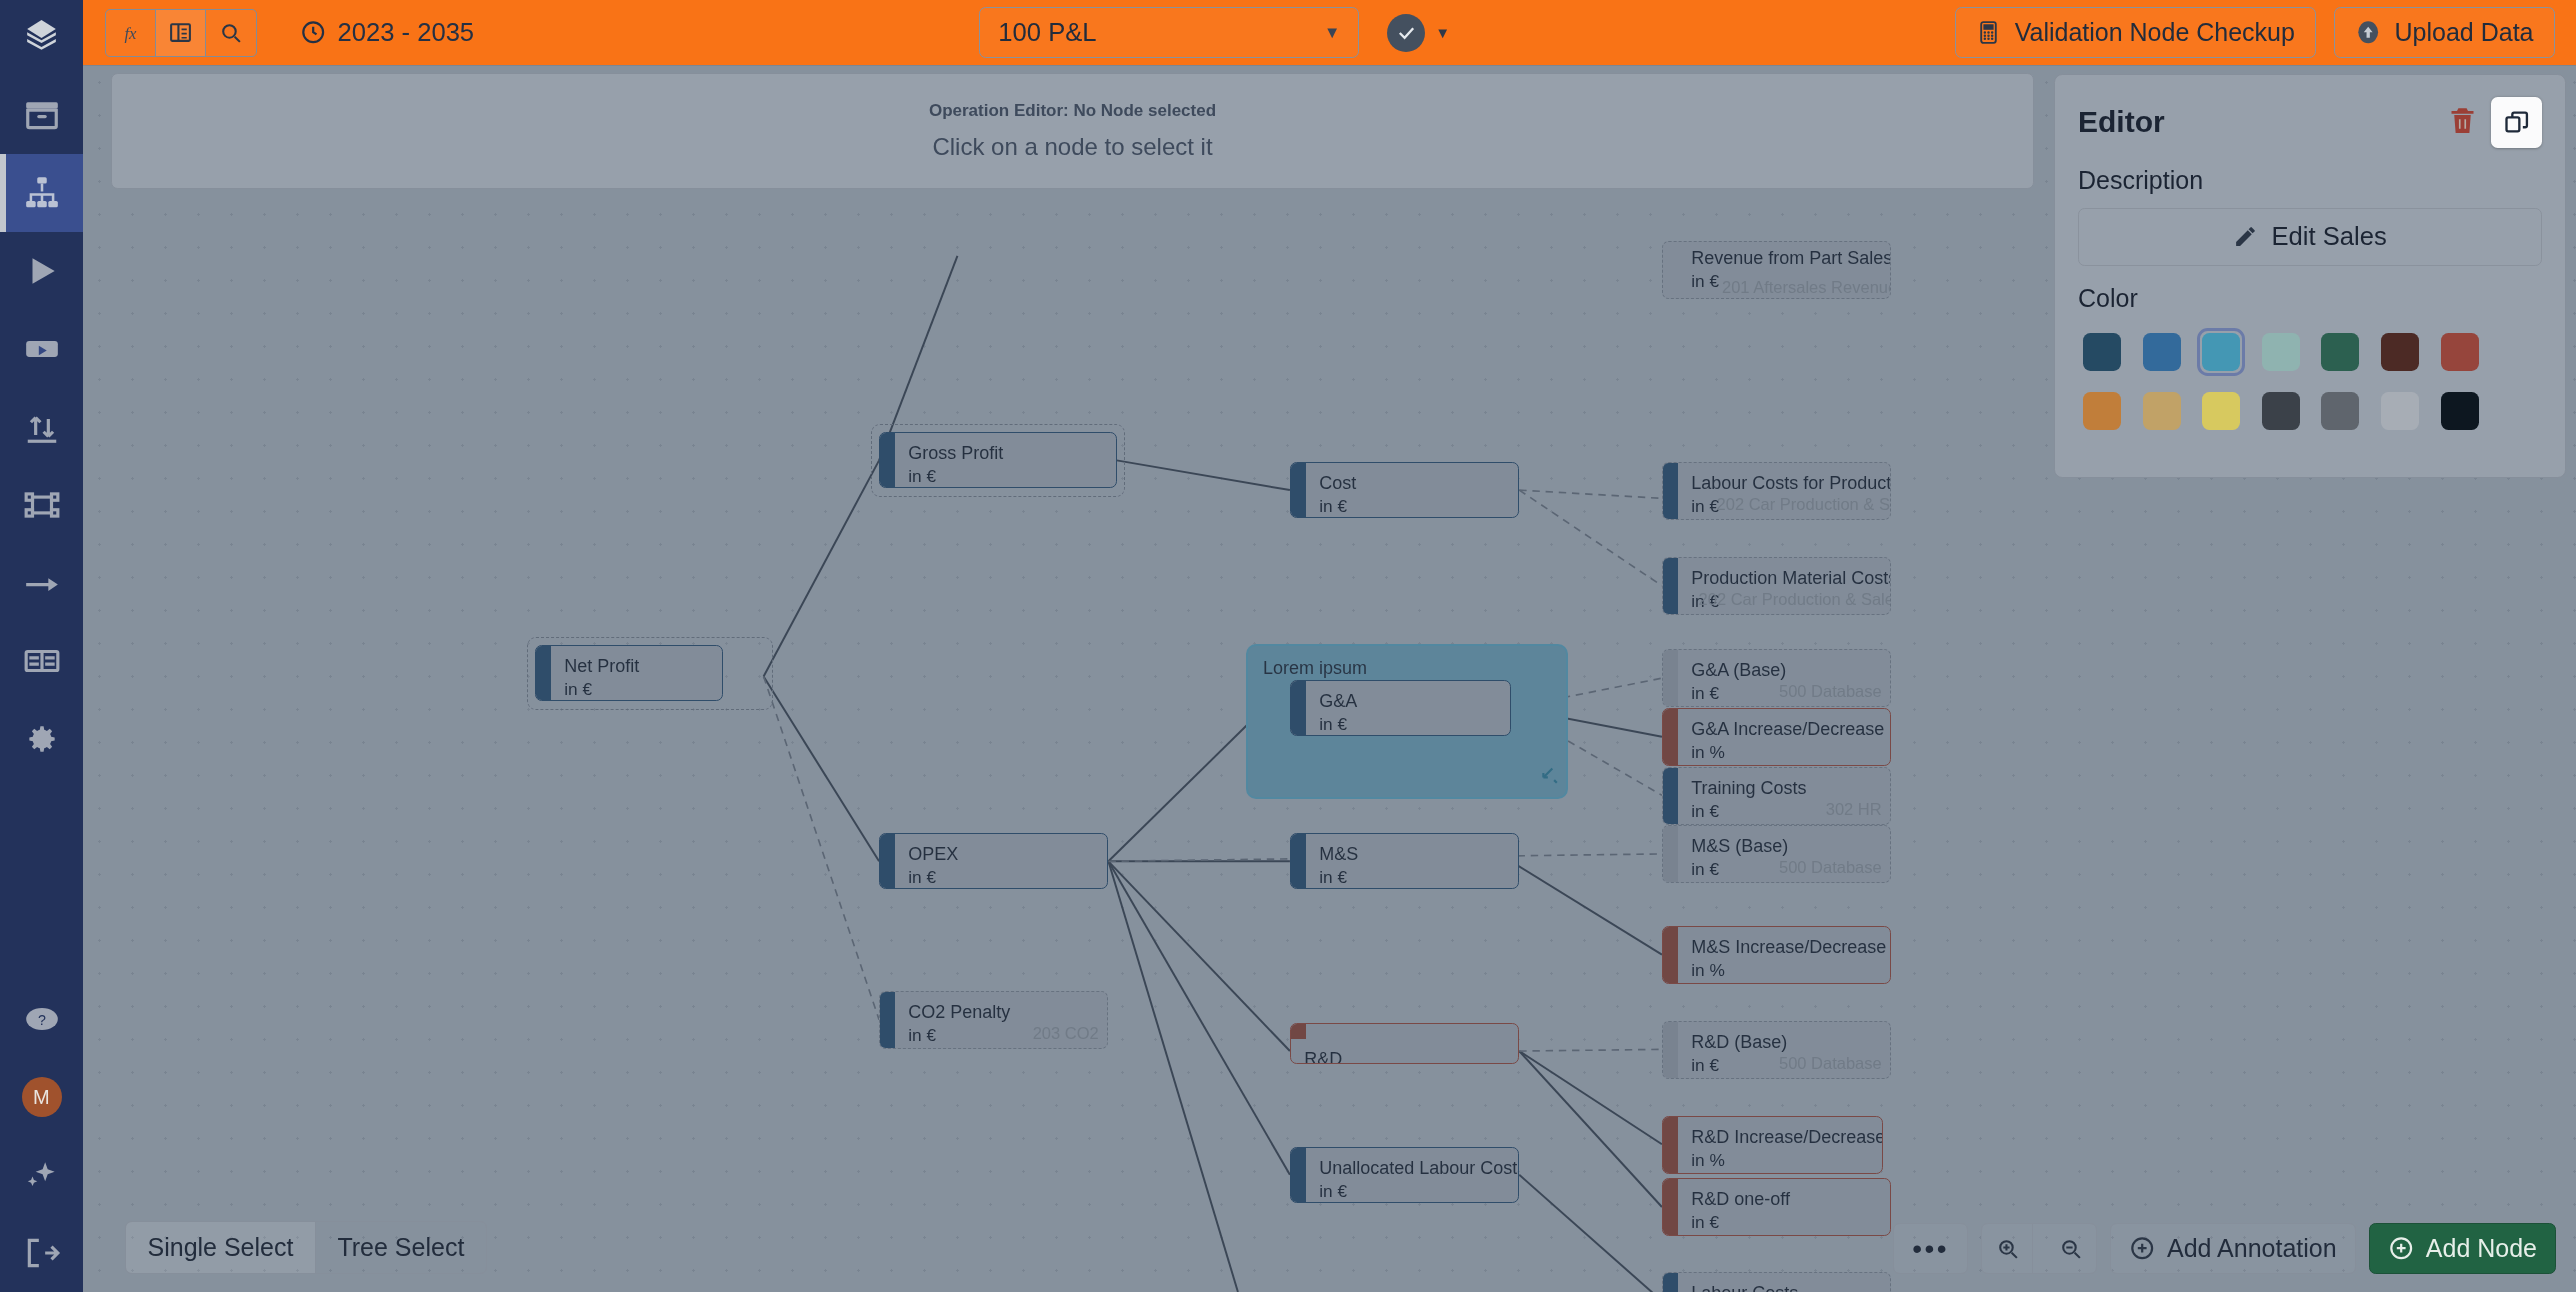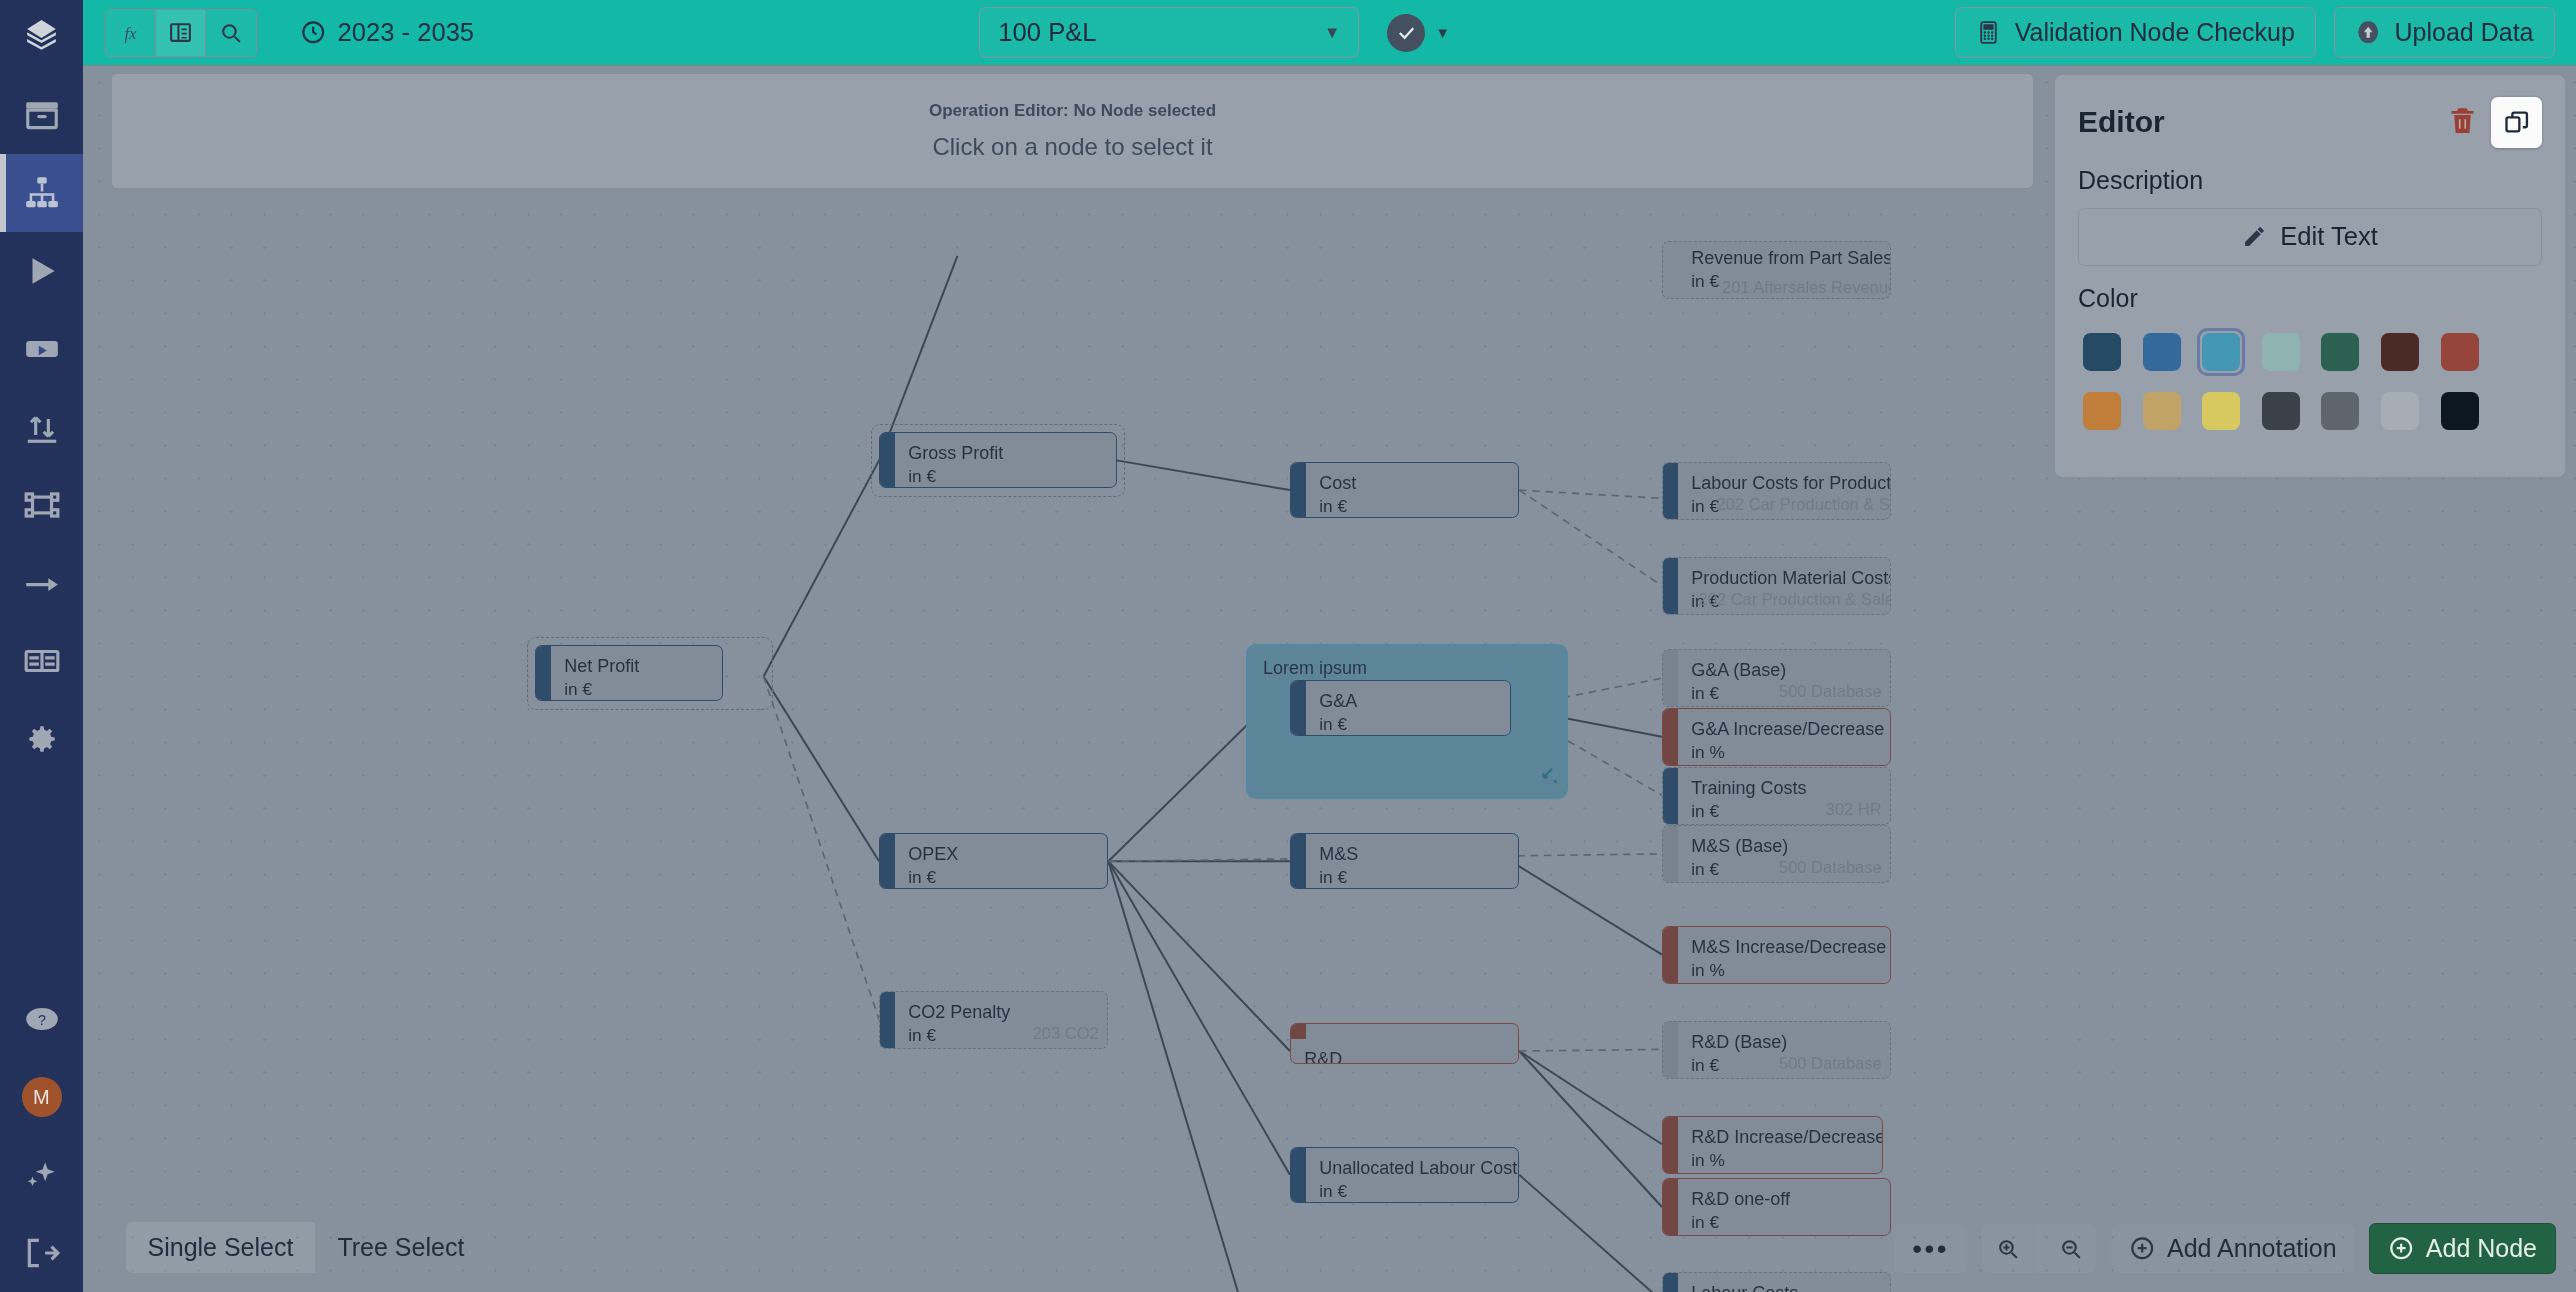--- a/index.html
+++ b/index.html
@@ -34,21 +34,21 @@
   .avatar {
     width: 40px; height: 40px; border-radius: 50%;
     background: #a0522d; color: #e9e4df;
     display:flex; align-items:center; justify-content:center;
     font-size: 20px; letter-spacing: 0.4px;
   }
 
   
   .topbar {
     position:absolute; left:83px; top:0; width:2493px; height:66px;
-    background:#14b8a6;
+    background:#f97316;
     border-bottom:0.8px solid #7d8691;
     display:flex; align-items:center;
     z-index: 30;
   }
   .icon-group {
     display:flex; margin-left: 21.5px;
     border:0.8px solid #838c97; border-radius:5px; overflow:hidden;
     background: rgba(255,255,255,0.04);
   }
   .icon-group .ibtn {
@@ -614,21 +614,21 @@
         </div>
       </div>
     </div>
 
     <div class="ed-label">Description</div>
 
     <div class="edit-text-btn">
       <svg width="25" height="25" viewBox="0 0 24 24" fill="#2b3646">
         <path d="M3 17.2V21h3.8L18 9.8 14.2 6zM20.7 7.3a1 1 0 000-1.4l-2.6-2.6a1 1 0 00-1.4 0L15 5l3.8 3.8z"></path>
       </svg>
-      <span>Edit Text</span>
+      <span>Edit Sales</span>
     </div>
 
     <div class="ed-label">Color</div>
     <div class="swatch-grid" id="swatch-grid">
         <div class="swatch-wrap">
           <div class="swatch" style="background: rgb(37, 74, 99);"></div>
         </div>
         <div class="swatch-wrap">
           <div class="swatch" style="background: rgb(51, 106, 155);"></div>
         </div>

